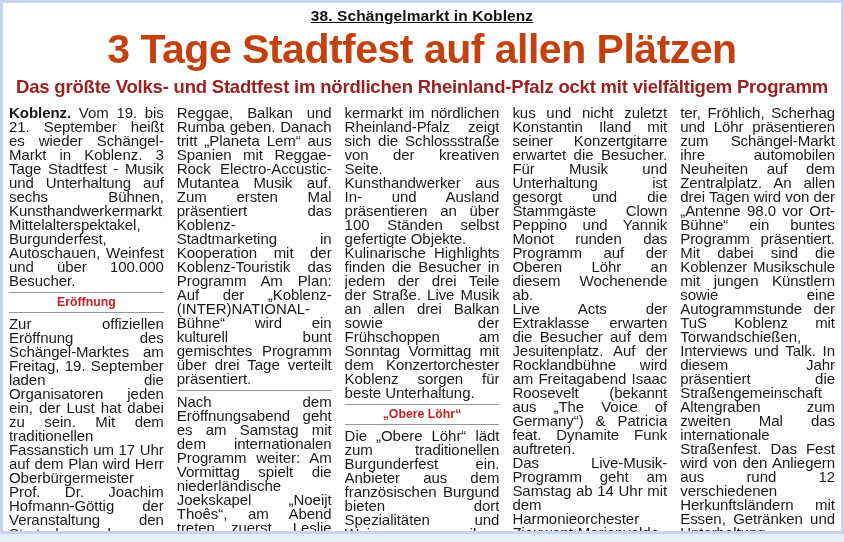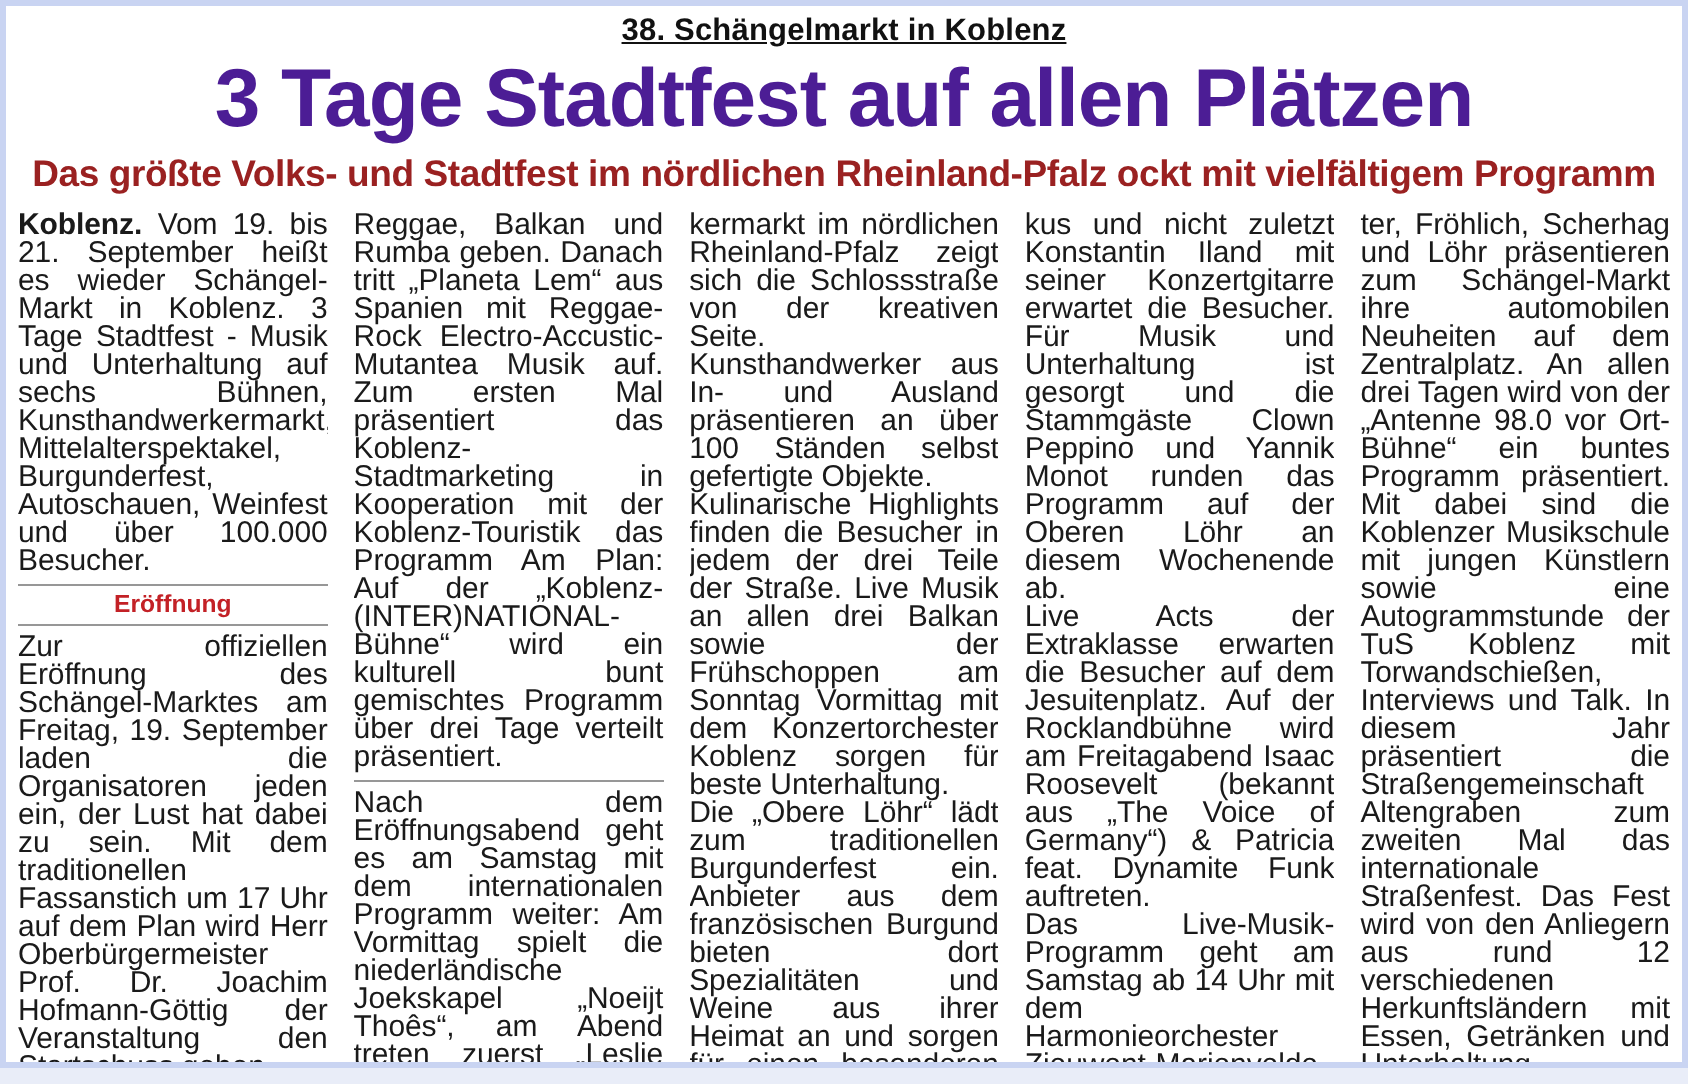--- a/index.html
+++ b/index.html
@@ -16,21 +16,21 @@
   .header { text-align: center; padding-top: 4px; }
   .kicker {
     display: inline-block;
     font-size: 15.5px; font-weight: bold; color: #111;
     text-decoration: underline;
     margin-bottom: 2px;
     letter-spacing: 0.1px;
   }
   .headline {
     font-size: 41px; font-weight: bold;
-    color: #4c1d95;
+    color: #c2410c;
     letter-spacing: -0.5px;
     line-height: 1.0;
     margin: 2px 0 6px 0;
   }
   .subtitle {
     font-size: 18.5px; font-weight: bold;
     color: #9a2121;
     letter-spacing: -0.2px;
     margin: 0 0 6px 0;
     text-align: center;
@@ -97,20 +97,23 @@
         <div class="rule"></div>
         <p class="body-p">Nach dem Eröffnungsabend geht es am Samstag mit dem internationalen Programm weiter: Am Vormittag spielt die niederländische Joekskapel „Noeijt Thoês“, am Abend treten zuerst „Leslie Moryson &amp; Band“ mit Popmusik und danach „Nastja &amp; Orloves“ auf. Auch am Sonntag ist für abwechslungsreiches Kulturprogramm auf dem Plan gesorgt.</p>
         <div class="heading-block">
           <div class="heading-text">Schlossstraße</div>
         </div>
         <p class="body-p">Mit dem größten Kunsthandwer-</p>
       </div>
       <div class="col">
         <p class="body-p">kermarkt im nördlichen Rheinland-Pfalz zeigt sich die Schlossstraße von der kreativen Seite. Kunsthandwerker aus In- und Ausland präsentieren an über 100 Ständen selbst gefertigte Objekte.</p>
         <p class="body-p">Kulinarische Highlights finden die Besucher in jedem der drei Teile der Straße. Live Musik an allen drei Balkan sowie der Frühschoppen am Sonntag Vormittag mit dem Konzertorchester Koblenz sorgen für beste Unterhaltung.</p>
+        <div class="heading-block">
+          <div class="heading-text">„Obere Löhr“</div>
+        </div>
         <p class="body-p">Die „Obere Löhr“ lädt zum traditionellen Burgunderfest ein. Anbieter aus dem französischen Burgund bieten dort Spezialitäten und Weine aus ihrer Heimat an und sorgen für einen besonderen Genuss.</p>
       </div>
       <div class="col">
         <p class="body-p">kus und nicht zuletzt Konstantin Iland mit seiner Konzertgitarre erwartet die Besucher. Für Musik und Unterhaltung ist gesorgt und die Stammgäste Clown Peppino und Yannik Monot runden das Programm auf der Oberen Löhr an diesem Wochenende ab.</p>
         <p class="body-p">Live Acts der Extraklasse erwarten die Besucher auf dem Jesuitenplatz. Auf der Rocklandbühne wird am Freitagabend Isaac Roosevelt (bekannt aus „The Voice of Germany“) &amp; Patricia feat. Dynamite Funk auftreten.</p>
         <p class="body-p">Das Live-Musik-Programm geht am Samstag ab 14 Uhr mit dem Harmonieorchester Zieuwent-Marienvelde weiter. Abends geben „Stalking Horse“ unter dem Motto „we will rock you“ und „Sin City AC/DC Tribute Band“ ein Open Air Konzert der Extraklasse. Stalking Horse und Sin City sind die Sieger des Coverband-Contests „KENO Rockt“. Am Sonntag wird CAMPO SPORTS mit Tanzvorführungen unterhalten.</p>
       </div>
       <div class="col">
         <p class="body-p">ter, Fröhlich, Scherhag und Löhr präsentieren zum Schängel-Markt ihre automobilen Neuheiten auf dem Zentralplatz. An allen drei Tagen wird von der „Antenne 98.0 vor Ort-Bühne“ ein buntes Programm präsentiert. Mit dabei sind die Koblenzer Musikschule mit jungen Künstlern sowie eine Autogrammstunde der TuS Koblenz mit Torwandschießen, Interviews und Talk. In diesem Jahr präsentiert die Straßengemeinschaft Altengraben zum zweiten Mal das internationale Straßenfest. Das Fest wird von den Anliegern aus rund 12 verschiedenen Herkunftsländern mit Essen, Getränken und Unterhaltung präsentiert. Die große historische Drehorgel Veolia und Angebote für die kleinen Gäste wie Ballonmodellage und Glitzertattoos bieten Attraktionen für Jung und Alt.</p>
         <div class="heading-block">

